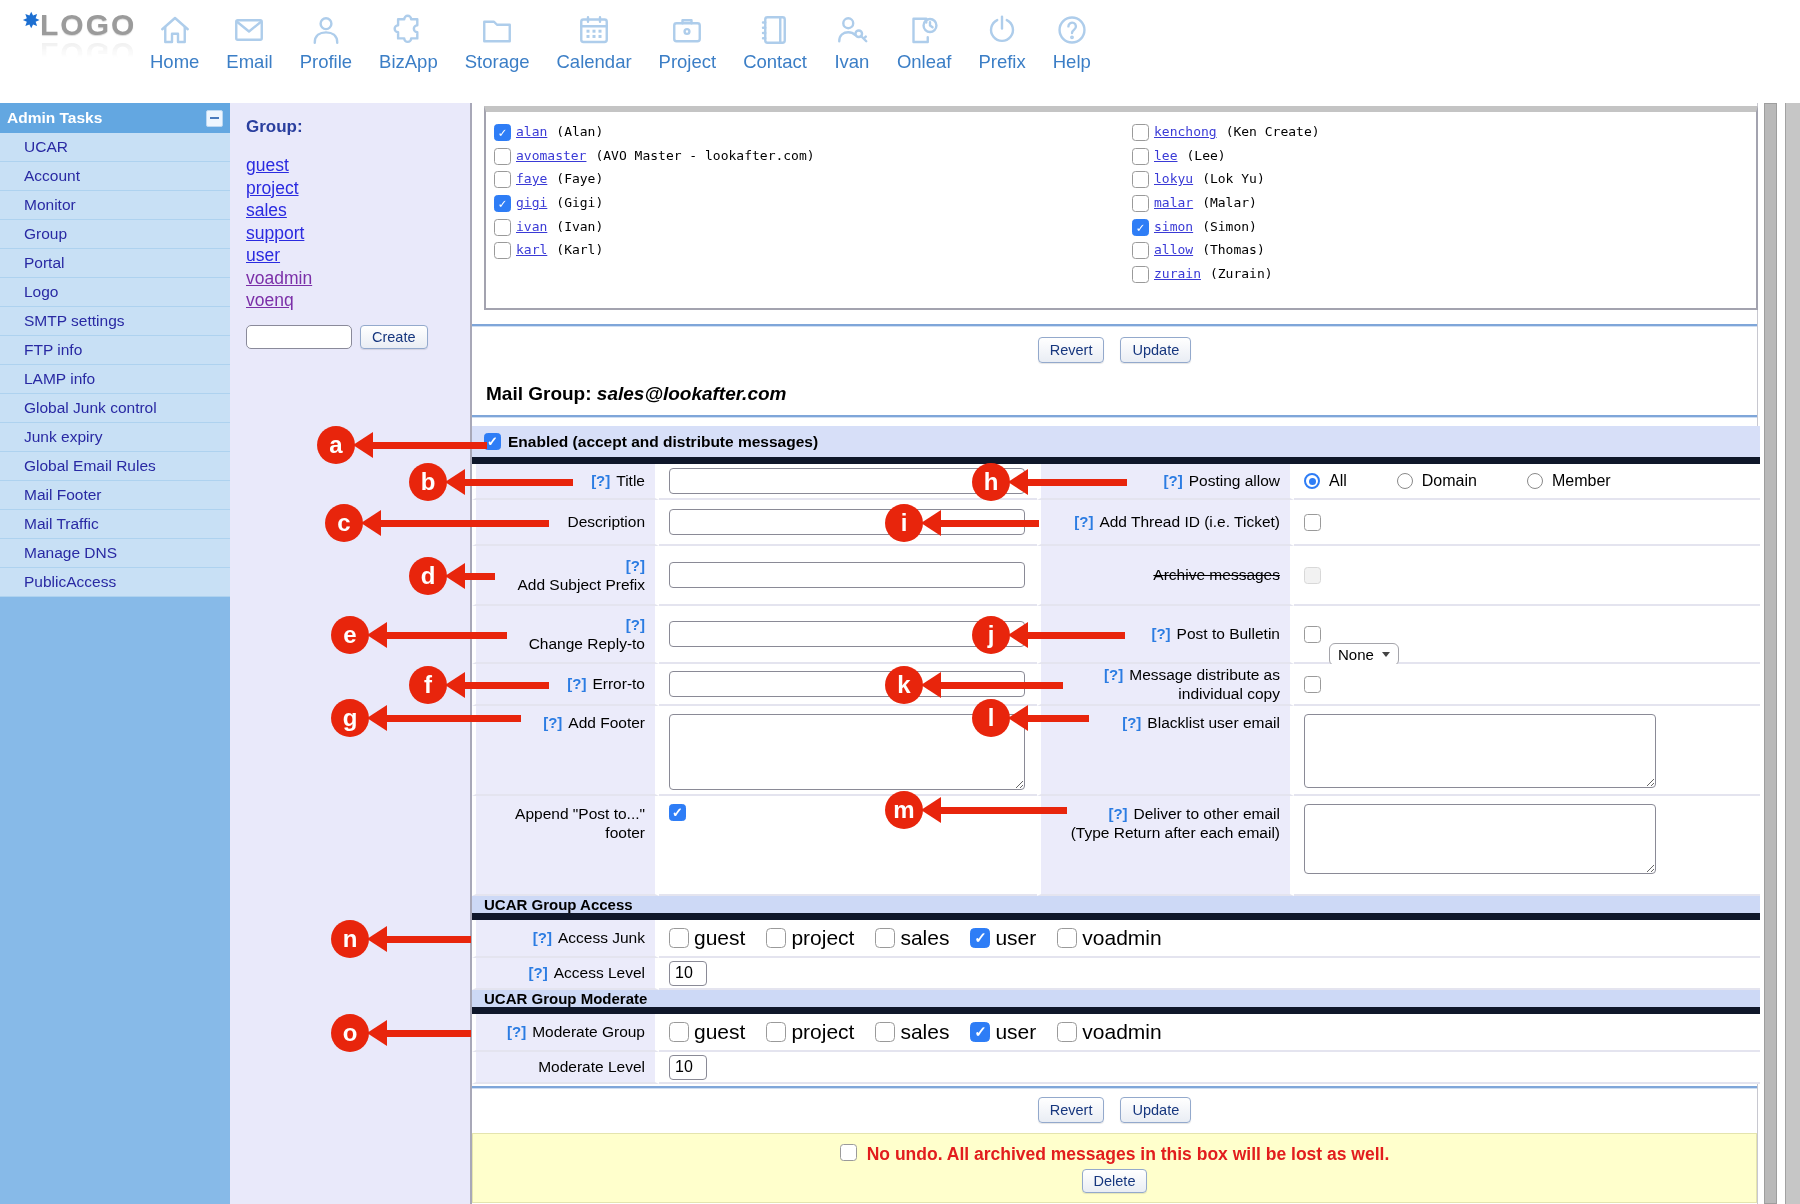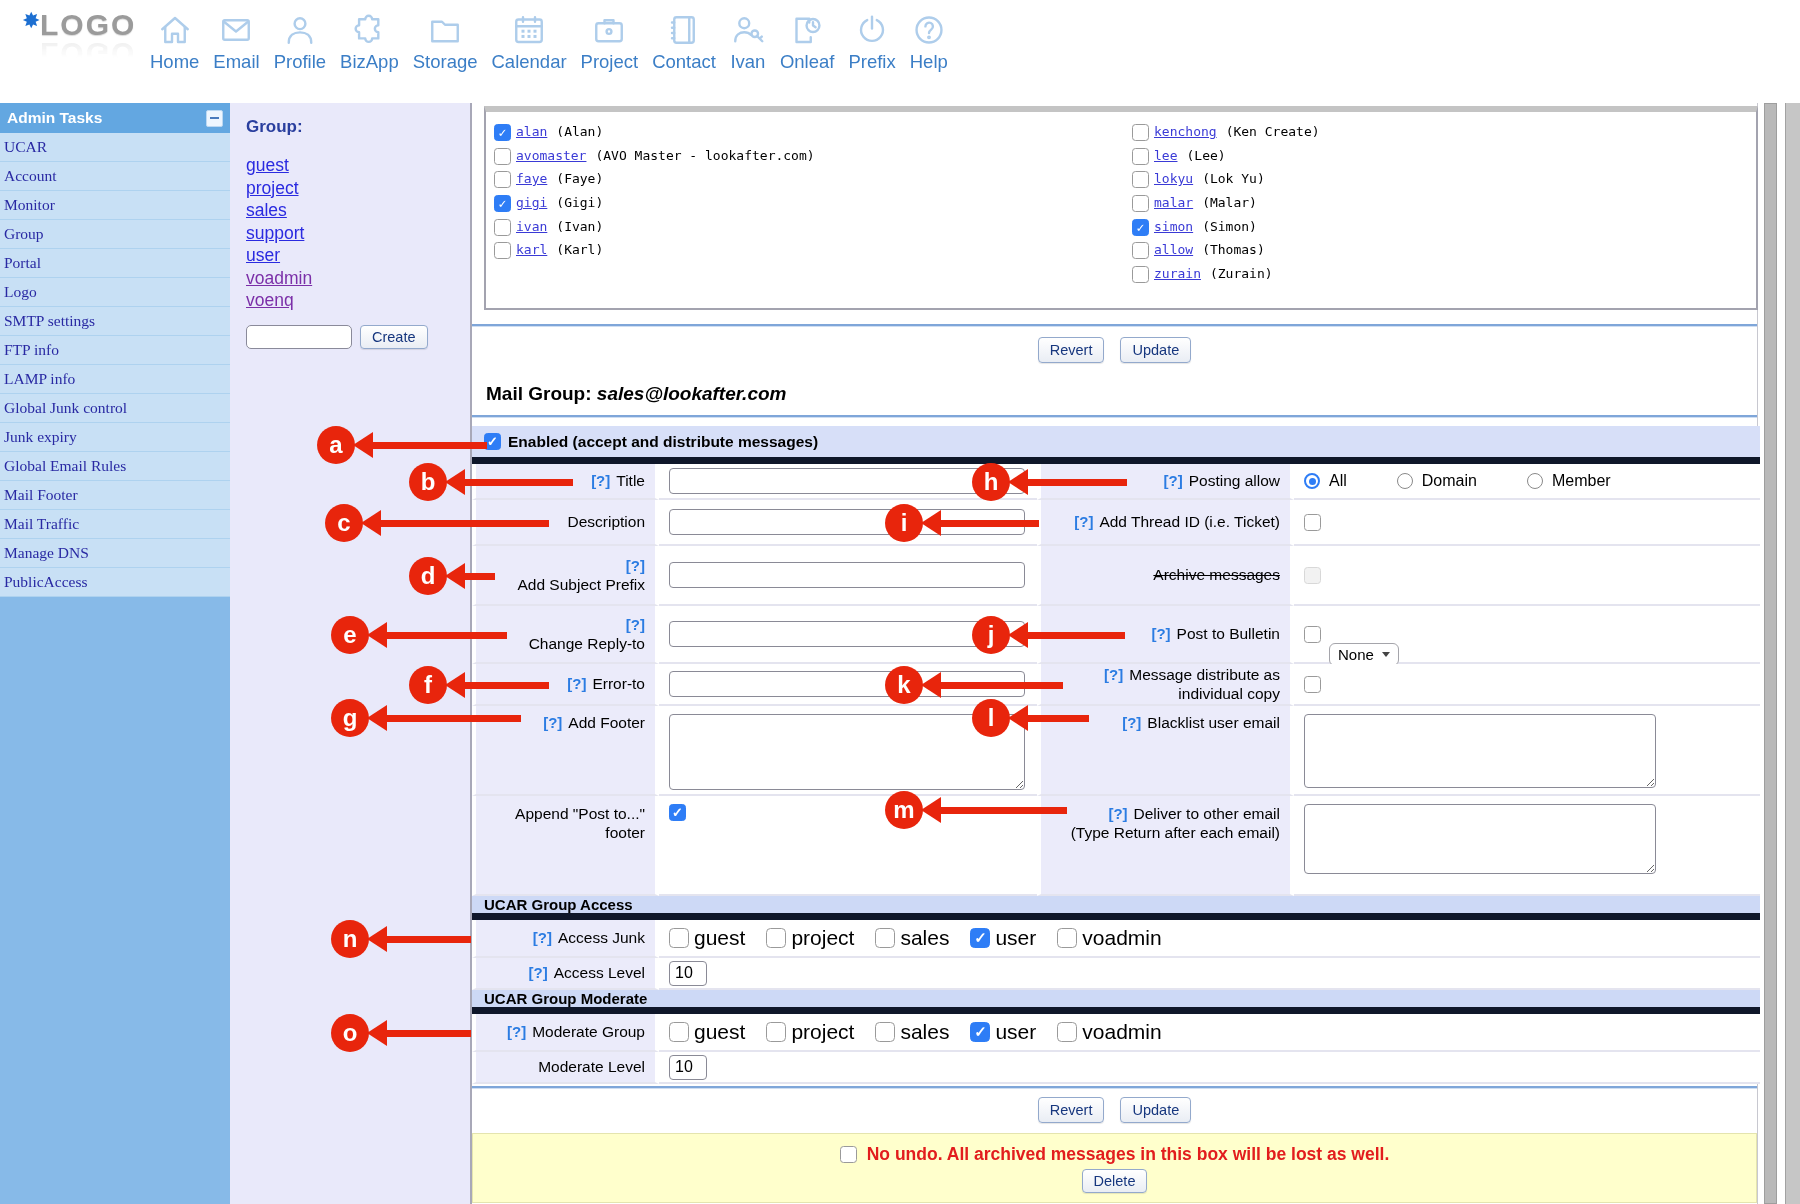--- a/index.html
+++ b/index.html
@@ -6,32 +6,32 @@
   html,body { width:1800px; height:1204px; }
   body { position:relative; overflow:hidden; background:#fff; font-family:"Liberation Sans",sans-serif; color:#000; }
 
   
   .topnav { position:absolute; left:0; top:0; width:1800px; height:103px; background:#fff; }
   .brand { position:absolute; left:22px; top:6px; width:200px; height:80px; }
   .spark { position:absolute; left:0; top:2px; font-size:22px; color:#1d6fd1; }
   .logo-txt { position:absolute; left:18px; top:2px; font-size:30px; font-weight:bold; letter-spacing:2px; color:#9b9b9b; text-shadow:0 1px 1px #d8d8d8; }
   .logo-reflect { position:absolute; left:18px; top:30px; font-size:30px; font-weight:bold; letter-spacing:2px; color:#c4c4c4; transform:scaleY(-1); opacity:.45;
       -webkit-mask-image:linear-gradient(to top, rgba(0,0,0,.8), transparent 65%); mask-image:linear-gradient(to top, rgba(0,0,0,.8), transparent 65%); }
-  .nav-items { position:absolute; left:150px; top:12px; display:flex; align-items:flex-end; gap:14px; }
+  .nav-items { position:absolute; left:150px; top:12px; display:flex; align-items:flex-end; gap:27px; }
   .nav-item { display:flex; flex-direction:column; align-items:center; gap:3px; cursor:pointer; }
   .nav-ico { width:36px; height:36px; stroke:#aecdeb; fill:none; stroke-width:1.6; stroke-linecap:round; stroke-linejoin:round; }
   .nav-label { font-size:18.5px; color:#3b7ec6; }
 
   
   .sidebar { position:absolute; left:0; top:103px; width:230px; height:1101px; background:#87bae8; }
   .sb-head { height:30px; background:#63a7e1; color:#fff; font-weight:bold; font-size:15.5px; display:flex; align-items:center; padding:0 7px; }
   .sb-head-label { flex:1; }
   .collapse-box { width:17px; height:17px; background:#eef6ff; border:1px solid #bcd8f2; border-radius:2px; display:flex; align-items:center; justify-content:center; }
   .collapse-box i { display:block; width:9px; height:2px; background:#4a7bbd; }
-  .sb-item { height:29px; background:#c8e0f5; border-bottom:1px solid #aed2ef; color:#2929a3; font-size:15.5px; display:flex; align-items:center; padding-left:4px; cursor:pointer;font-family:Liberation Serif, serif; }
+  .sb-item { height:29px; background:#c8e0f5; border-bottom:1px solid #aed2ef; color:#2929a3; font-size:15.5px; display:flex; align-items:center; padding-left:24px; cursor:pointer; }
 
   
   .groupcol { position:absolute; left:230px; top:103px; width:240px; height:1101px; background:#e9e9fa; padding:14px 0 0 16px; }
   .group-title { font-size:17px; font-weight:bold; color:#2a3f9e; margin-bottom:18px; }
   .group-link { display:block; font-size:17.5px; line-height:20.5px; color:#2a2ae0; text-decoration:underline; margin-bottom:2px; width:max-content; }
   .group-link.visited { color:#7b2fa8; }
   .newgrp { margin-top:14px; display:flex; align-items:center; gap:8px; }
   .newgrp input { width:106px; height:24px; border:1.5px solid #8a8a9a; border-radius:5px; background:#fff; padding:0 5px; font-size:14px; }
 
   .btn { font-family:"Liberation Sans",sans-serif; font-size:14.5px; color:#16367e; background:linear-gradient(#ffffff,#e9edf4); border:1px solid #93a9cc; border-radius:4px; padding:3px 11px; box-shadow:0 1px 1px rgba(0,0,0,.10); cursor:pointer; }
@@ -83,21 +83,21 @@
   .small-in { width:38px; height:25px; border:1.5px solid #8a8a96; border-radius:4px; padding:0 5px; font-size:16px; }
   .radio-opt { display:flex; align-items:center; gap:9px; font-size:16px; margin-right:42px; }
   .fakesel { display:inline-flex; align-items:center; gap:8px; border:1.5px solid #a5a5ab; border-radius:6px; background:#fff; padding:2px 8px; font-size:15px;margin-top:40px; }
   .chev { width:0; height:0; border-left:4.5px solid transparent; border-right:4.5px solid transparent; border-top:5.5px solid #444; }
   .bigopt { display:flex; align-items:center; gap:5px; font-size:21px; margin-right:13px; }
   .strike { text-decoration:line-through; }
   .two-line { line-height:19px; }
 
   
   .danger { margin:10px 0 0 0; height:70px; background:#ffffcc; border:1px solid #e4e4ae; display:flex; flex-direction:column; align-items:center; justify-content:center; gap:4px; }
-  .danger-row { display:flex; align-items:center; gap:10px; }
+  .danger-row { display:flex; gap:10px; }
   .danger-text { color:#e21d1d; font-weight:bold; font-size:17.5px; }
 
   
   .sb-v1 { position:absolute; left:1764px; top:103px; width:13px; height:1101px; background:#b9b9b9; border:1px solid #9e9e9e; }
   .sb-v2 { position:absolute; left:1785px; top:103px; width:15px; height:1101px; background:#c6c6c6; border-left:1px solid #a2a2a2; }
 
   
   .ann { position:absolute; z-index:20; width:0; height:0; overflow:visible; }
   .ann .dot { position:absolute; left:0; top:0; width:38px; height:38px; border-radius:50%; background:#e8250c; color:#fff; font-weight:bold; font-size:24px; display:flex; align-items:center; justify-content:center; }
   .ann .head { position:absolute; left:36px; top:6px; width:0; height:0; border-top:13px solid transparent; border-bottom:13px solid transparent; border-right:20px solid #e8250c; }

